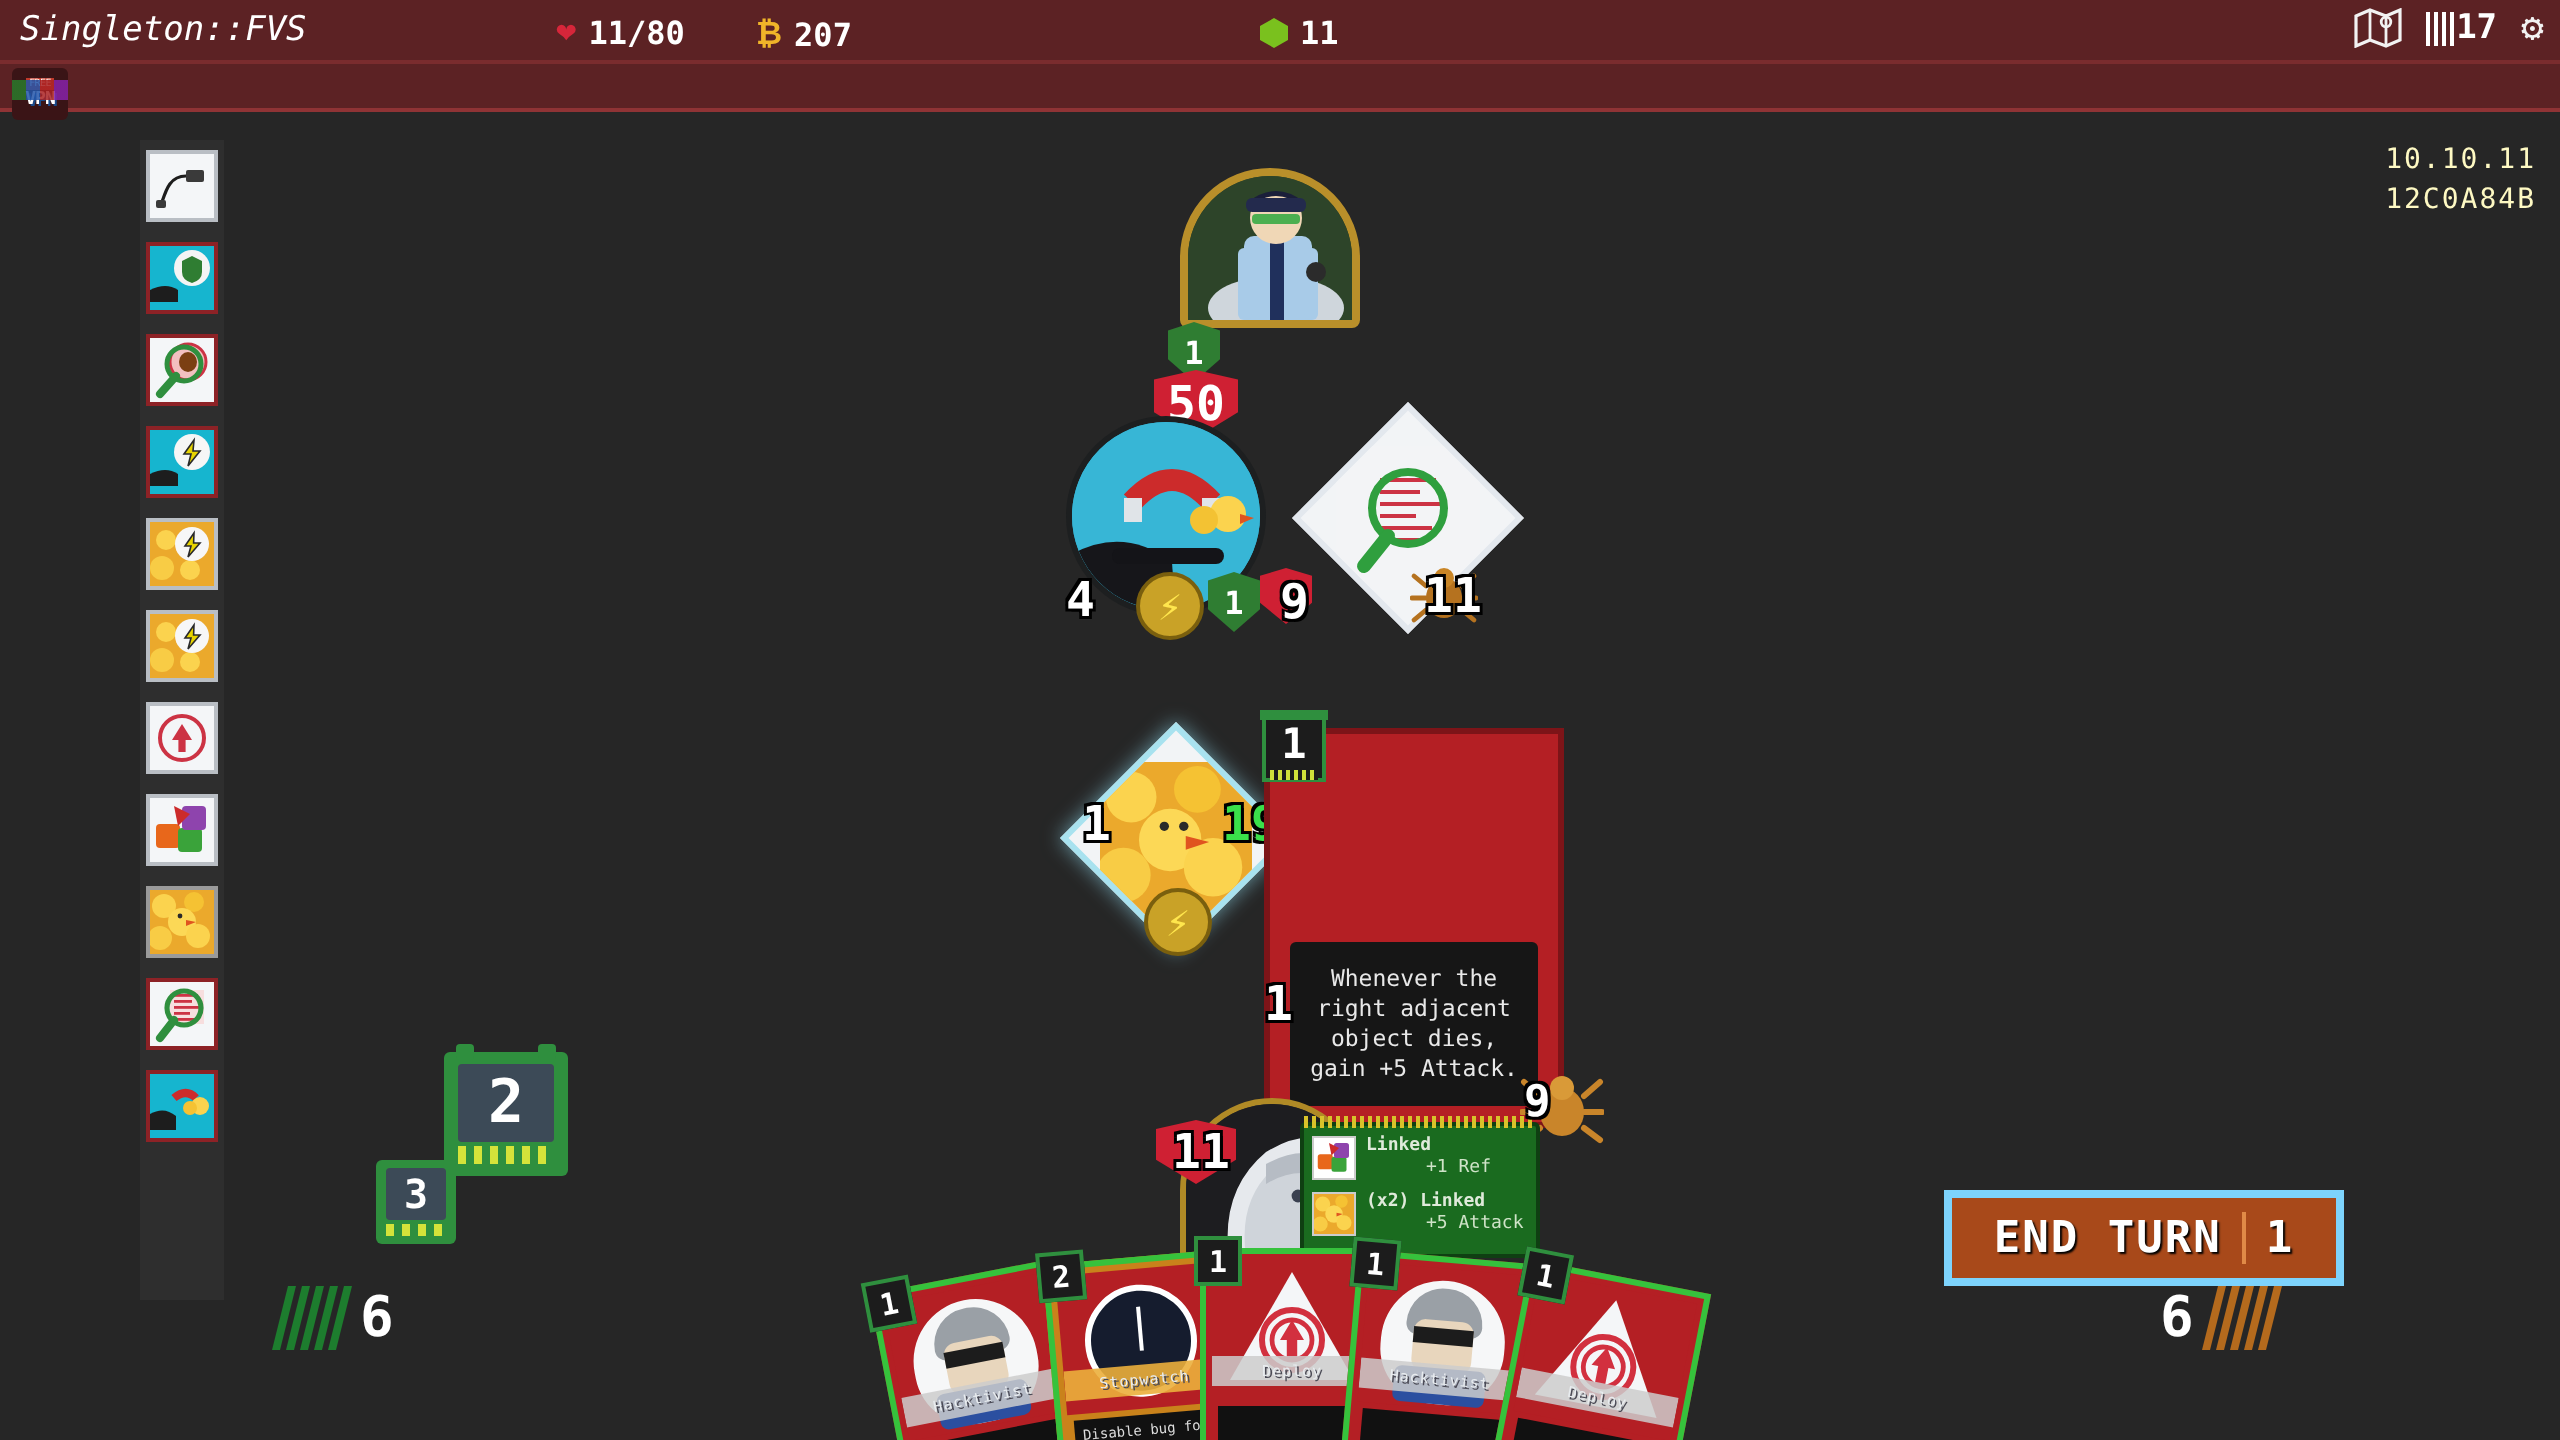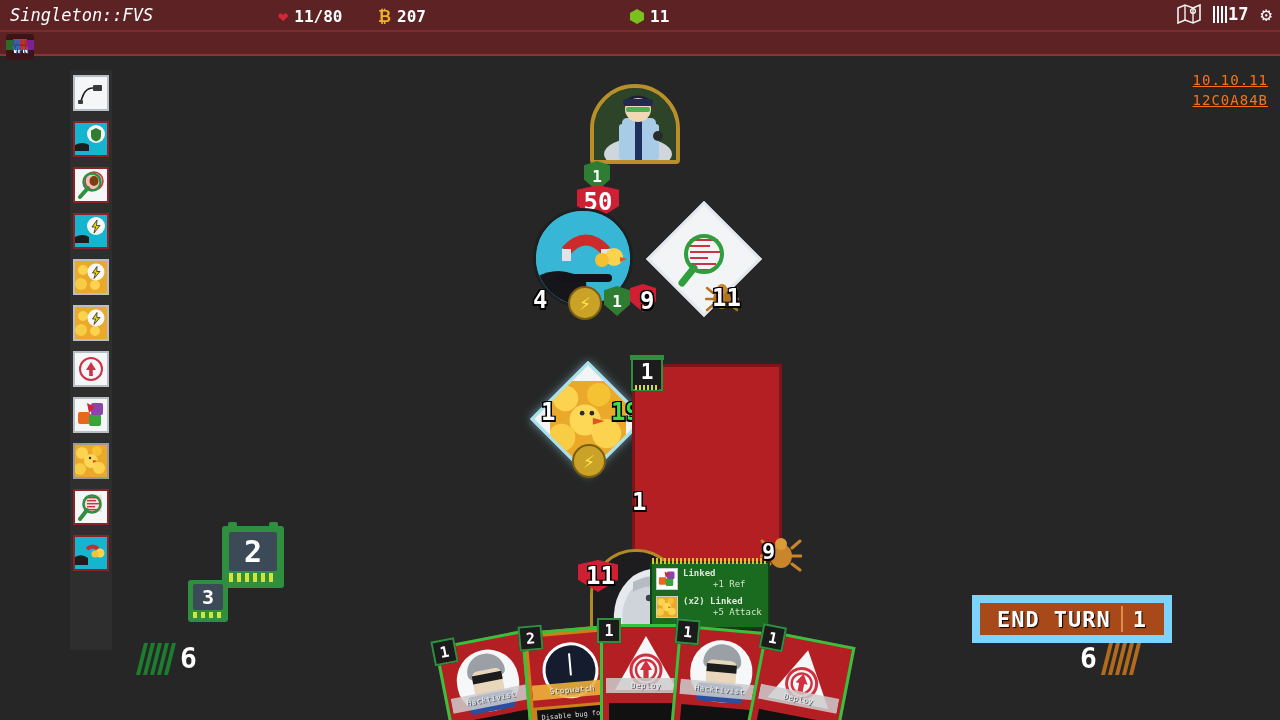--- a/index.html
+++ b/index.html
@@ -51,21 +51,21 @@
   }
   .vpn-top { font-size: 5px; color:#fff; background:#c0392b; padding:0 2px; letter-spacing:-0.3px;}
   .vpn-main { font-size: 9px; font-weight: bold; color:#fff; letter-spacing:-0.5px;
               text-shadow: 1px 1px 0 #1a4a8a; }
   .vpn-stripe { position:absolute; top:6px; left:0; width:100%; height:10px;
                 background:linear-gradient(90deg,#2b7a2b 0 25%,#2255aa 25% 50%,#aa2222 50% 75%,#8822aa 75% 100%);
                 opacity:0.85; }
 
   
   .verblock { position: absolute; right: 12px; top: 70px; text-align: right;
-              font-size: 14px; color: #f97316; letter-spacing: 1px; line-height: 20px; text-decoration: underline; }
+              font-size: 14px; color: #fef9c3; letter-spacing: 1px; line-height: 20px; }
 
   
   .sidebar { position: absolute; left: 70px; top: 70px; width: 42px; height: 580px;
              background: #2e2e2e; }
   .side-item { position: relative; width: 42px; height: 46px; display:flex;
                align-items:center; justify-content:center; }
   .side-icon { width: 36px; height: 36px; border: 2px solid #b9bec4;
                position: relative; overflow: hidden; background:#e9eef2; }
   .side-icon.red-b { border-color: #8d2226; }
   .side-icon.cyan { background: #16b5cf; }
@@ -196,21 +196,21 @@
   .pilecount { position:absolute; display:flex; align-items:center; gap:8px;
                font-size:28px; font-weight:bold; color:#fff; }
   .slashes { display:inline-flex; gap:3px; }
   .slashes i { display:block; width:4px; height:32px; transform: skewX(-14deg); }
   .slashes.green i { background:#1d7d2e; }
   .slashes.orange i { background:#b46a1d; }
 
   
   .endturn {
     position:absolute; left:972px; top:539px; width:200px; height:48px;
-    background:#a8491a; border:8px solid #7dd3fc;
+    background:#a8491a; border:4px solid #7dd3fc;
     display:flex; align-items:center; justify-content:center; gap:10px;
     color:#fff; font-size:22px; font-weight:bold; letter-spacing:1px;
     text-shadow:1px 1px 1px #000;
   }
   .endturn .divider { width:2px; height:26px; background:#e08a47; }
 
   
   .hand { position:absolute; left:0; bottom:0; width:1280px; height:110px; }
   .hcard {
     position:absolute; width:92px; height:128px; background:#b41f24;
@@ -535,20 +535,23 @@
             <circle cx="43" cy="33" r="2.4" fill="#2a2a2a"></circle>
           </svg>
         </div>
       </div>
       <div class="bolt-badge" style="left:25px; top:66px;">⚡</div>
     </div>
     <div class="pip atk" style="left:541px; top:342px; font-size:24px;">1</div>
     <div class="pip" style="left:611px; top:342px; font-size:24px; color:#3ae04a;">19</div>
 
     <div class="board-card">
+      <div class="bc-text">
+        <span>Whenever the right adjacent object dies, gain +5 Attack.</span>
+      </div>
       <div class="cost-chip" style="left:-4px; top:-10px;">
         <span>1</span>
       </div>
     </div>
 
     <div class="knight">
       <svg width="86" height="86" viewBox="0 0 86 86">
         <rect width="86" height="86" fill="#1d1d20"></rect>
         <path d="M22 80 Q16 44 40 24 Q60 12 74 20 L74 86 L20 86 Z" fill="#e6e9ed"></path>
         <path d="M30 76 Q26 48 44 32 Q58 22 70 28 L70 86 L28 86 Z" fill="#cfd4da"></path>

